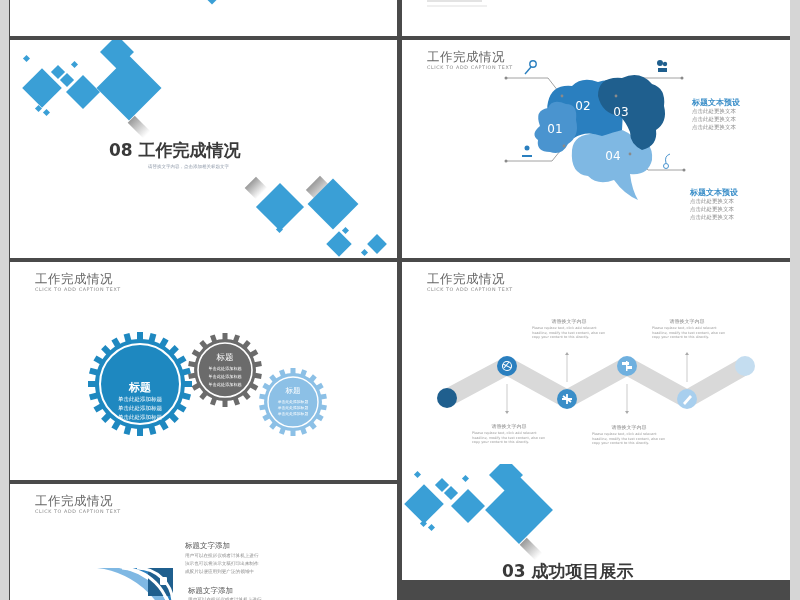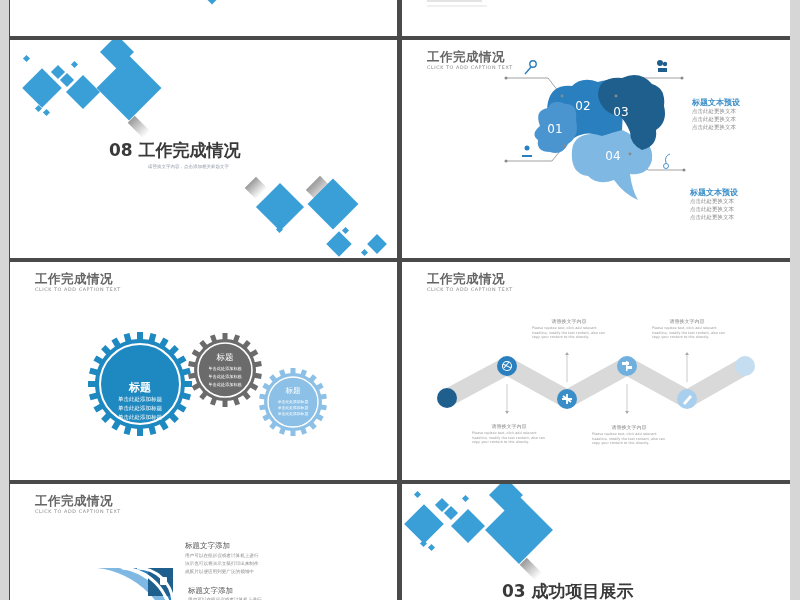--- a/index.html
+++ b/index.html
@@ -10,23 +10,23 @@
   }
   .grid { position:absolute; left:9px; top:0; width:781px; height:600px; background:#4a4a4a; }
   .slide { position:absolute; background:#ffffff; overflow:hidden; }
   #s0 { left:10px; top:0; width:387px; height:36px; }
   #s1 { left:402px; top:0; width:388px; height:36px; }
   #s2 { left:10px; top:40px; width:387px; height:218px; }
   #s3 { left:402px; top:40px; width:388px; height:218px; }
   #s4 { left:10px; top:262px; width:387px; height:218px; }
   #s5 { left:402px; top:262px; width:388px; height:218px; }
   #s6 { left:10px; top:484px; width:387px; height:116px; }
-  #s7 { left:402px; top:484px; width:388px; height:116px; }
-
-  .slide-title { position:absolute; left:25px; top:9px; font-size:12.5px; font-weight:bold; color:#666666; letter-spacing:0.5px; }
+  #s7 { left:402px; top:464px; width:388px; height:116px; }
+
+  .slide-title { position:absolute; left:25px; top:9px; font-size:12.5px; font-weight:normal; color:#666666; letter-spacing:0.5px; }
   .slide-sub { position:absolute; left:25px; top:25px; font-size:4.8px; color:#888888; letter-spacing:0.6px; }
 
   .sq { position:absolute; background:#3a9fd6; transform:rotate(45deg); }
   .sq.g { background:linear-gradient(90deg,#9a9a9a,#ffffff); }
 
   .section-title { position:absolute; font-size:17px; font-weight:bold; color:#3a3a3a; white-space:nowrap; }
   .section-sub { position:absolute; font-size:4.5px; color:#8a95a5; white-space:nowrap; }
 
   .callout-title { position:absolute; font-size:8px; font-weight:bold; color:#3a8ec8; white-space:nowrap; }
   .callout-line { position:absolute; font-size:5.5px; color:#8a8a8a; white-space:nowrap; line-height:7px; }

